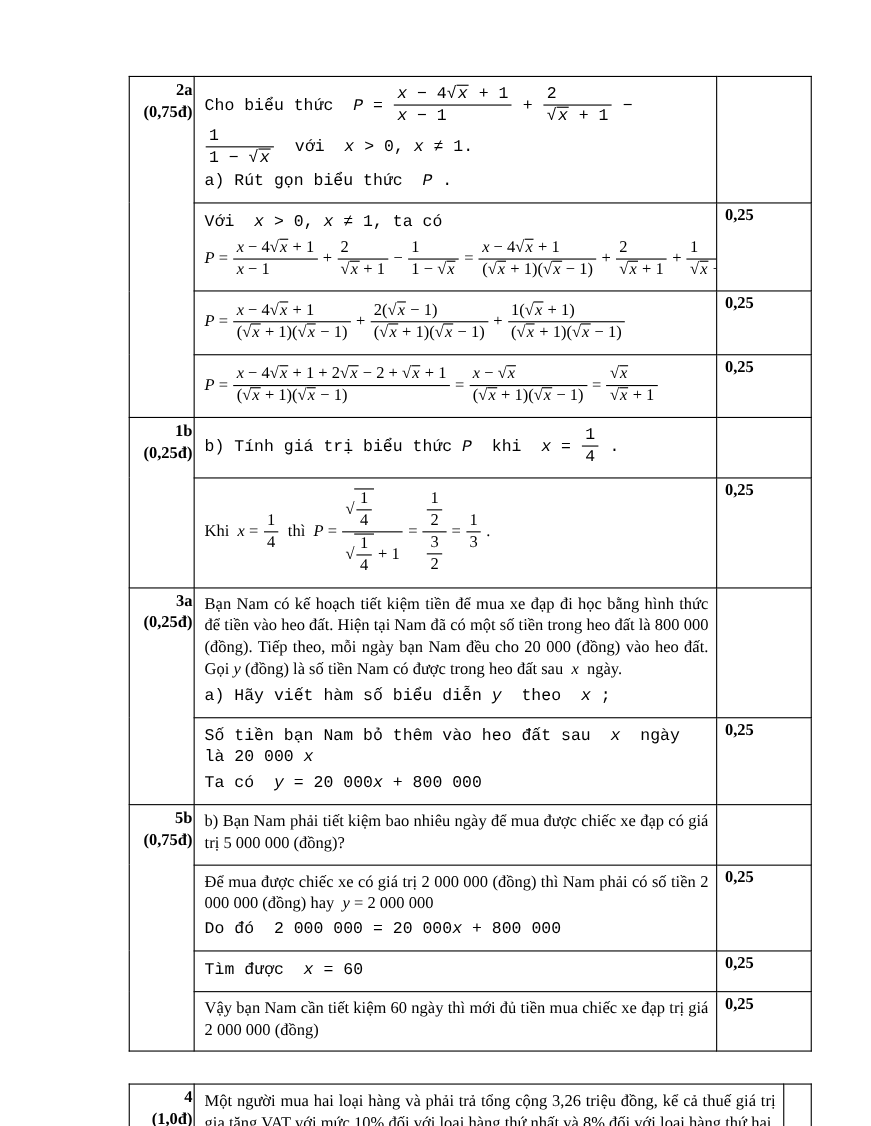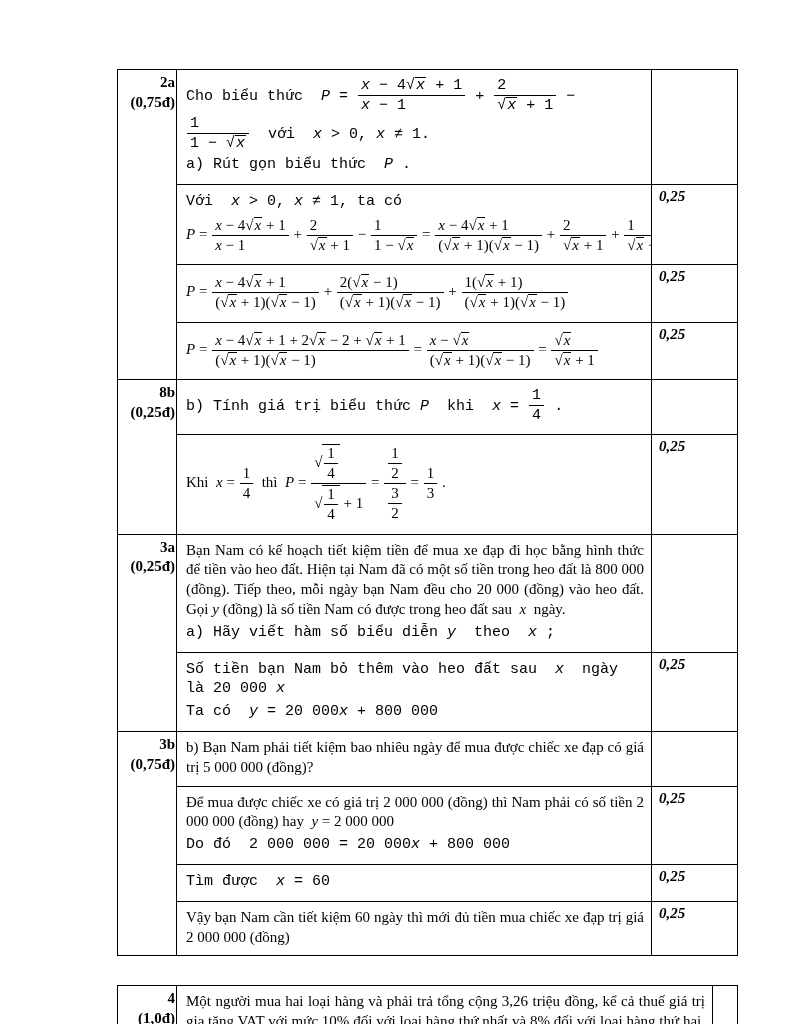--- a/index.html
+++ b/index.html
@@ -9,21 +9,21 @@
     font-family: "Liberation Serif", serif;
     font-size: 15px; color: #000; line-height: 1.32;
   }
   .page { position: relative; width: 792px; min-height: 1024px; padding: 69px 0 30px 117px; }
   table.atable { border-collapse: collapse; table-layout: fixed; width: 620px; }
   table.atable td { border: 1px solid #000; vertical-align: top; }
   .c1 { width: 59px; } .c2 { width: 475px; } .c3 { width: 86px; }
   .t2 .c2 { width: 536px; } .t2 .c3 { width: 25px; }
   td.lbl { text-align: right; font-weight: bold; padding: 3px 1px; }
   td.ct  { padding: 4px 7px 6px 9px; overflow: hidden; }
-  td.pt  { font-weight: bold; vertical-align: middle; padding: 2px 2px 2px 7px; font-style: italic; }
+  td.pt  { font-weight: bold; vertical-align: middle; padding: 2px 2px 2px 7px; }
   .tw2 { margin-top: 29px; }
   .just { text-align: justify; margin: 2px 0; }
   .ml2 { margin: 3px 0; font-family: Liberation Mono, monospace; }
   .eq { margin: 5px 0 4px; white-space: nowrap; }
   .fr { display: inline-block; vertical-align: middle; text-align: left; margin: 0 1px; line-height: 1.15; }
   .fr .n { display: block; border-bottom: 1px solid #000; padding: 0 3px 1px; }
   .fr .d { display: block; padding: 1px 3px 0; }
   .sq { white-space: nowrap; }
   .ov { display: inline-block; border-top: 1px solid #000; line-height: 1.05; padding: 0 1px; }
   i { font-style: italic; }
@@ -66,21 +66,21 @@
           <td class="pt">0,25</td>
         </tr>
         <tr>
           <td class="ct">
               <div class="eq"><i>P</i> = <span class="fr"><span class="n"><i>x</i> − 4<span class="sq">√<span class="ov"><i>x</i></span></span> + 1 + 2<span class="sq">√<span class="ov"><i>x</i></span></span> − 2 + <span class="sq">√<span class="ov"><i>x</i></span></span> + 1</span><span class="d">(<span class="sq">√<span class="ov"><i>x</i></span></span> + 1)(<span class="sq">√<span class="ov"><i>x</i></span></span> − 1)</span></span> = <span class="fr"><span class="n"><i>x</i> − <span class="sq">√<span class="ov"><i>x</i></span></span></span><span class="d">(<span class="sq">√<span class="ov"><i>x</i></span></span> + 1)(<span class="sq">√<span class="ov"><i>x</i></span></span> − 1)</span></span> = <span class="fr"><span class="n"><span class="sq">√<span class="ov"><i>x</i></span></span></span><span class="d"><span class="sq">√<span class="ov"><i>x</i></span></span> + 1</span></span></div>
             </td>
           <td class="pt">0,25</td>
         </tr>
         <tr>
           <td class="lbl" rowspan="2">
-            <div>8b</div>
+            <div>1b</div>
             <div>(0,25đ)</div>
           </td>
           <td class="ct">
               <div class="ml2">b) Tính giá trị biểu thức <i>P</i> &nbsp;khi &nbsp;<i>x</i> = <span class="fr"><span class="n">1</span><span class="d">4</span></span> .</div>
             </td>
           <td class="pt"></td>
         </tr>
         <tr>
           <td class="ct">
               <div class="eq">Khi &nbsp;<i>x</i> = <span class="fr"><span class="n">1</span><span class="d">4</span></span> &nbsp;thì &nbsp;<i>P</i> = <span class="fr"><span class="n"><span class="sq">√<span class="ov"><span class="fr"><span class="n">1</span><span class="d">4</span></span></span></span></span><span class="d"><span class="sq">√<span class="ov"><span class="fr"><span class="n">1</span><span class="d">4</span></span></span></span> + 1</span></span> = <span class="fr"><span class="n"><span class="fr"><span class="n">1</span><span class="d">2</span></span></span><span class="d"><span class="fr"><span class="n">3</span><span class="d">2</span></span></span></span> = <span class="fr"><span class="n">1</span><span class="d">3</span></span> .</div>
@@ -100,21 +100,21 @@
         </tr>
         <tr>
           <td class="ct">
               <div class="ml2">Số tiền bạn Nam bỏ thêm vào heo đất sau &nbsp;<i>x</i> &nbsp;ngày là 20 000 <i>x</i></div>
               <div class="ml2">Ta có &nbsp;<i>y</i> = 20 000<i>x</i> + 800 000</div>
             </td>
           <td class="pt">0,25</td>
         </tr>
         <tr>
           <td class="lbl" rowspan="4">
-            <div>3b</div>
+            <div>5b</div>
             <div>(0,75đ)</div>
           </td>
           <td class="ct">
               <div class="just">b) Bạn Nam phải tiết kiệm bao nhiêu ngày để mua được chiếc xe đạp có giá trị 5 000 000 (đồng)?</div>
             </td>
           <td class="pt"></td>
         </tr>
         <tr>
           <td class="ct">
               <div class="just">Để mua được chiếc xe có giá trị 2 000 000 (đồng) thì Nam phải có số tiền 2 000 000 (đồng) hay &nbsp;<i>y</i> = 2 000 000</div>

